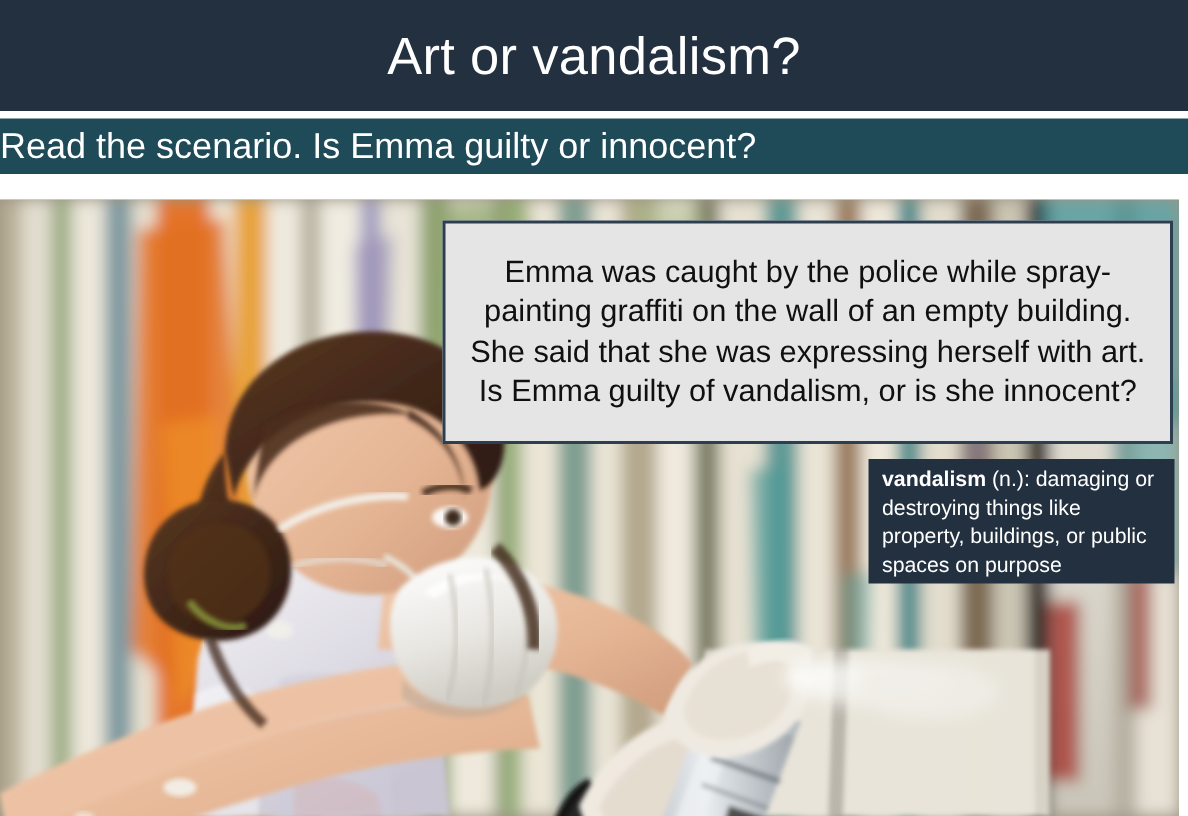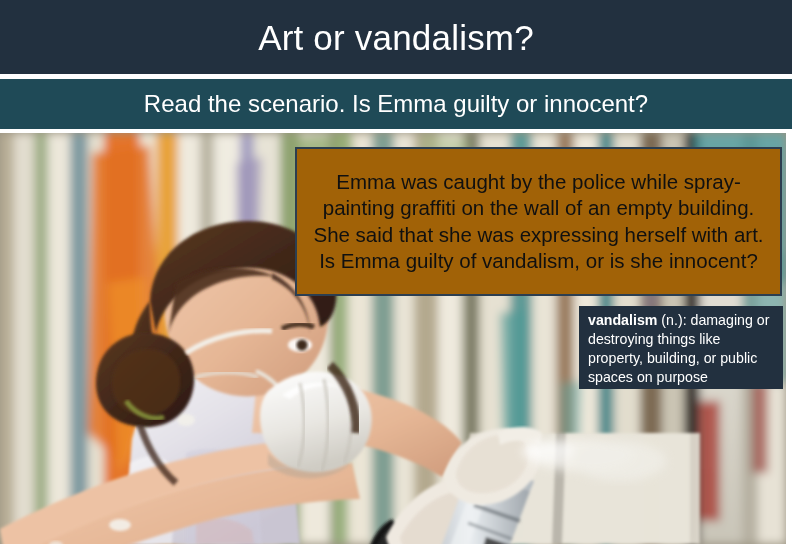--- a/index.html
+++ b/index.html
@@ -40,25 +40,25 @@
     text-align: right;
     white-space: nowrap;
   }
 
   
   .sub-bar {
     position: absolute;
     left: 0;
     top: 79px;
     width: 792px;
-    height: 50px;
+    height: 37px;
     background: #1f4a57;
     display: flex;
     align-items: center;
-    justify-content: center;
+    justify-content: flex-start;
   }
   .sub-text {
     color: #ffffff;
     font-size: 24px;
     line-height: 1;
     font-weight: 400;
     text-align: center;
     white-space: nowrap;
   }
 
@@ -79,21 +79,21 @@
   }
 
   
   .scenario-card {
     position: absolute;
     left: 295px;
     top: 147px;
     width: 487px;
     height: 149px;
     box-sizing: border-box;
-    background: #a16207;
+    background: #e5e5e5;
     border: 2px solid #2c3e50;
     display: flex;
     align-items: center;
     justify-content: center;
     padding: 4px 16px;
   }
   .scenario-text {
     color: #101010;
     font-size: 20.5px;
     line-height: 1.27;
@@ -385,16 +385,16 @@
         <path d="M330 232 C348 250, 358 276, 356 300" stroke="#3c2517" stroke-width="9" fill="none" opacity="0.8" filter="url(#blurSoft)"></path>
       </g>
     </svg>
   </div>
 
   <div class="scenario-card">
     <div class="scenario-text">Emma was caught by the police while spray-painting graffiti on the wall of an empty building. She said that she was expressing herself with art. Is Emma guilty of vandalism, or is she innocent?</div>
   </div>
 
   <div class="definition-card">
-    <div class="definition-text"><span class="definition-term">vandalism</span><span> (n.): damaging or destroying things like property, building, or public spaces on purpose</span></div>
+    <div class="definition-text"><span class="definition-term">vandalism</span><span> (n.): damaging or destroying things like property, buildings, or public spaces on purpose</span></div>
   </div>
 
 </div>
 
 </body></html>

